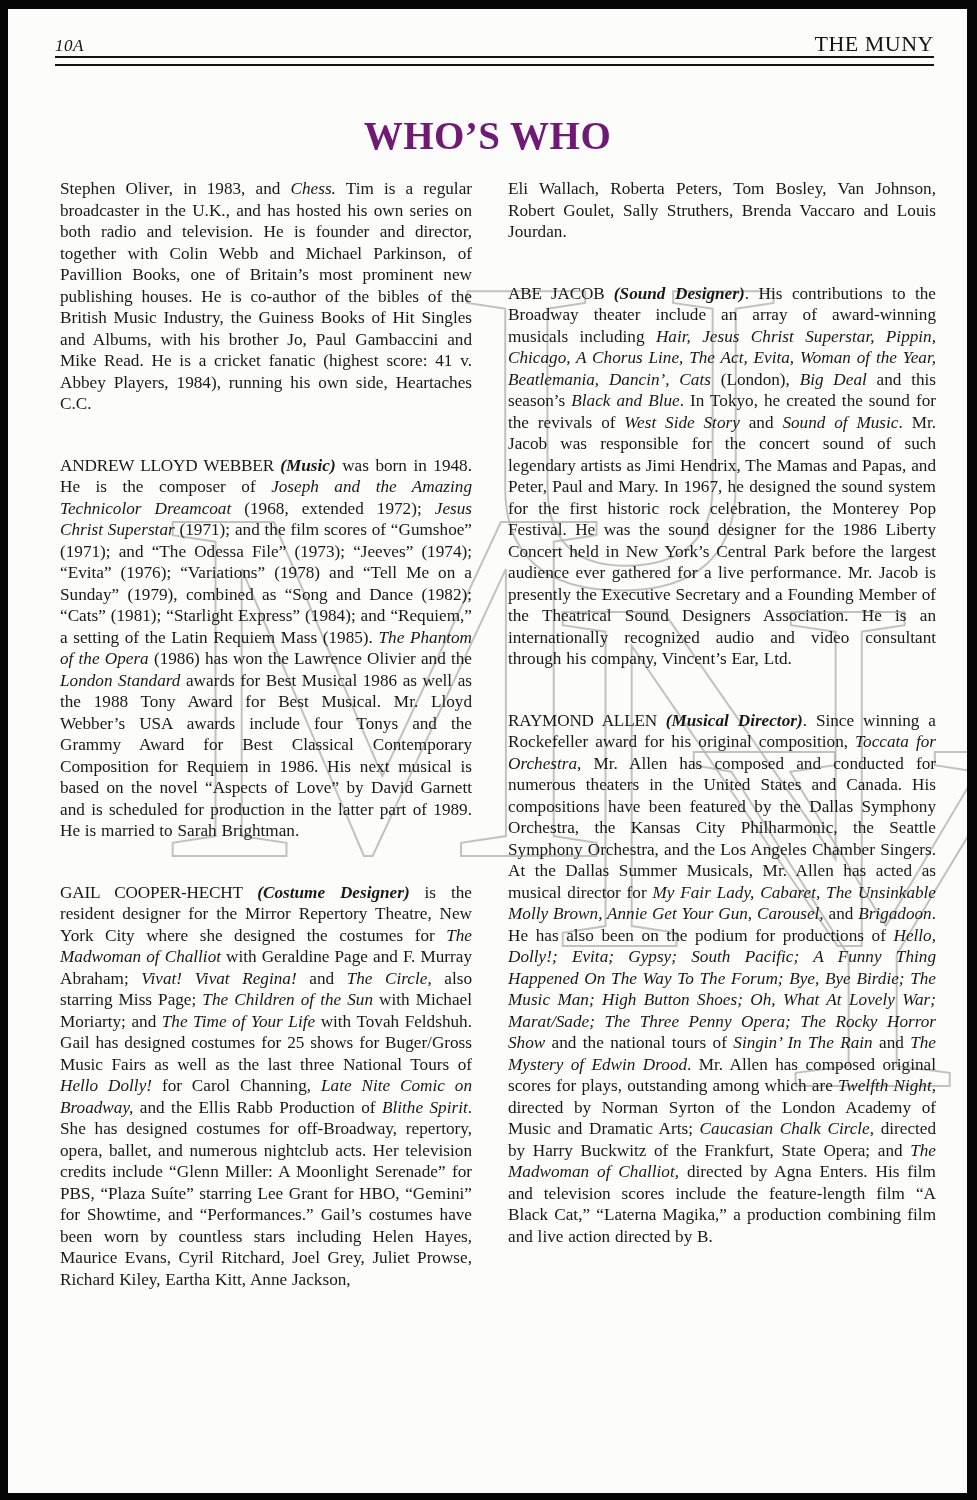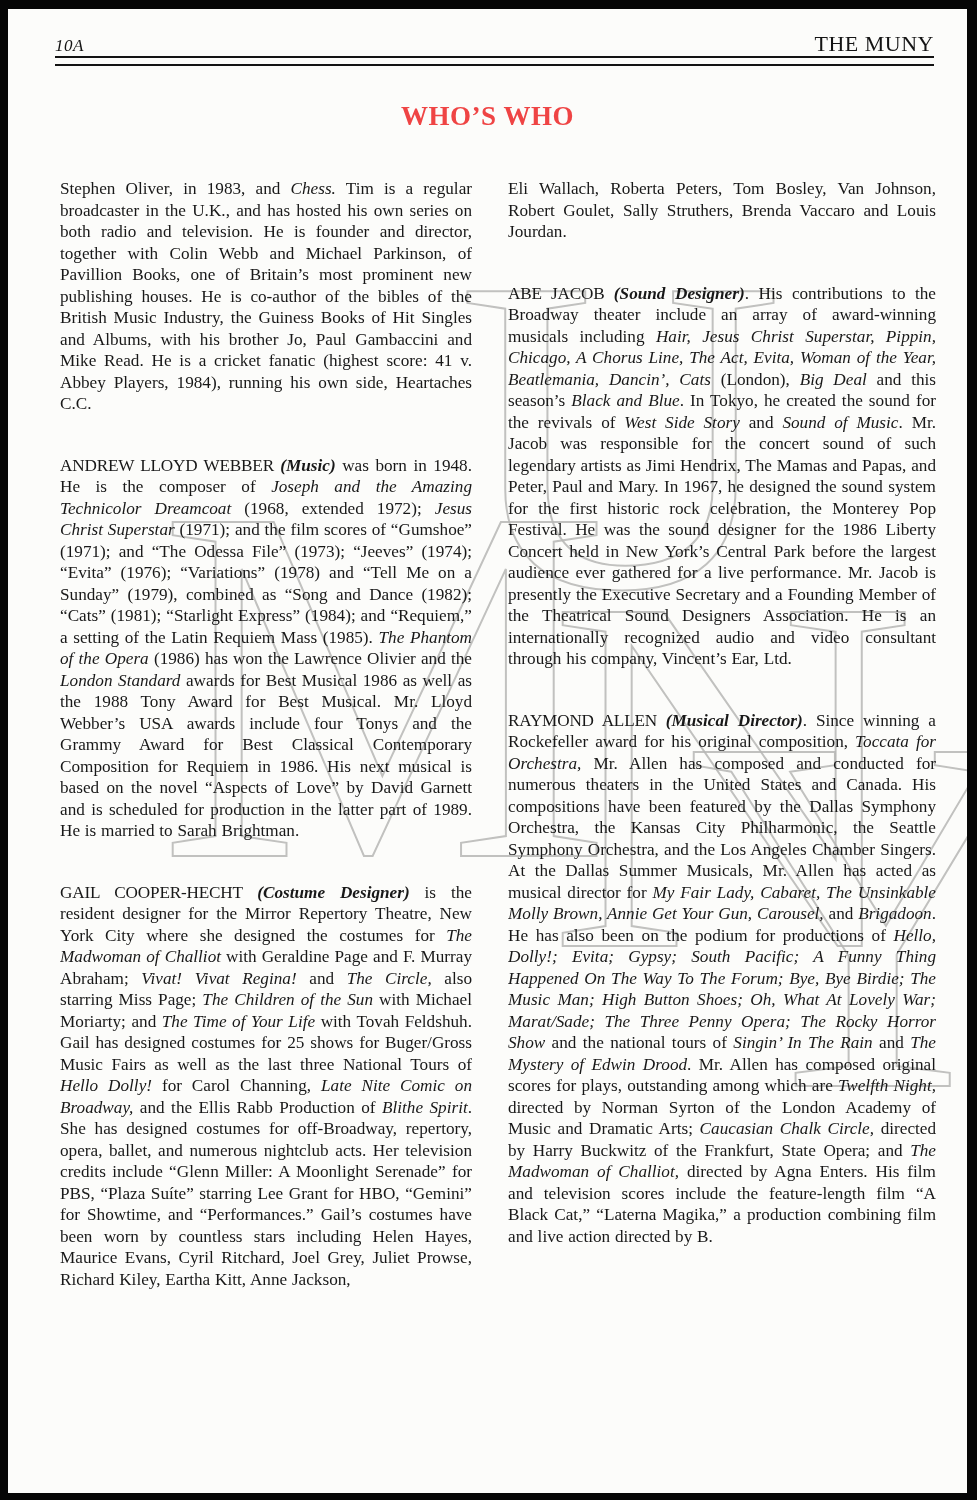--- a/index.html
+++ b/index.html
@@ -27,25 +27,25 @@
   .publication  { font-size:22px; letter-spacing:0.5px;text-align:right; }
   .header-rule {
     position:absolute; top:47px; left:47px; right:33px;
     height:6px;
     border-top:2px solid #131313;
     border-bottom:2px solid #131313;
     z-index:2;
   }
   .page-title {
     position:absolute; top:88px; left:0; right:0;
-    margin:4px;
+    margin:16px;
     text-align:center;
-    font-size:27px; font-weight:bold;
+    font-size:39px; font-weight:bold;
     letter-spacing:0.5px;
-    color:#ef4444;
+    color:#701a75;
     z-index:2;
   }
   
   .watermark { position:absolute; inset:0; z-index:0; pointer-events:none; }
   .wm-letter {
     position:absolute;
     font-family:"Liberation Serif", serif;
     line-height:1;
     color:transparent;
     -webkit-text-stroke:2px #b7b7b5;

